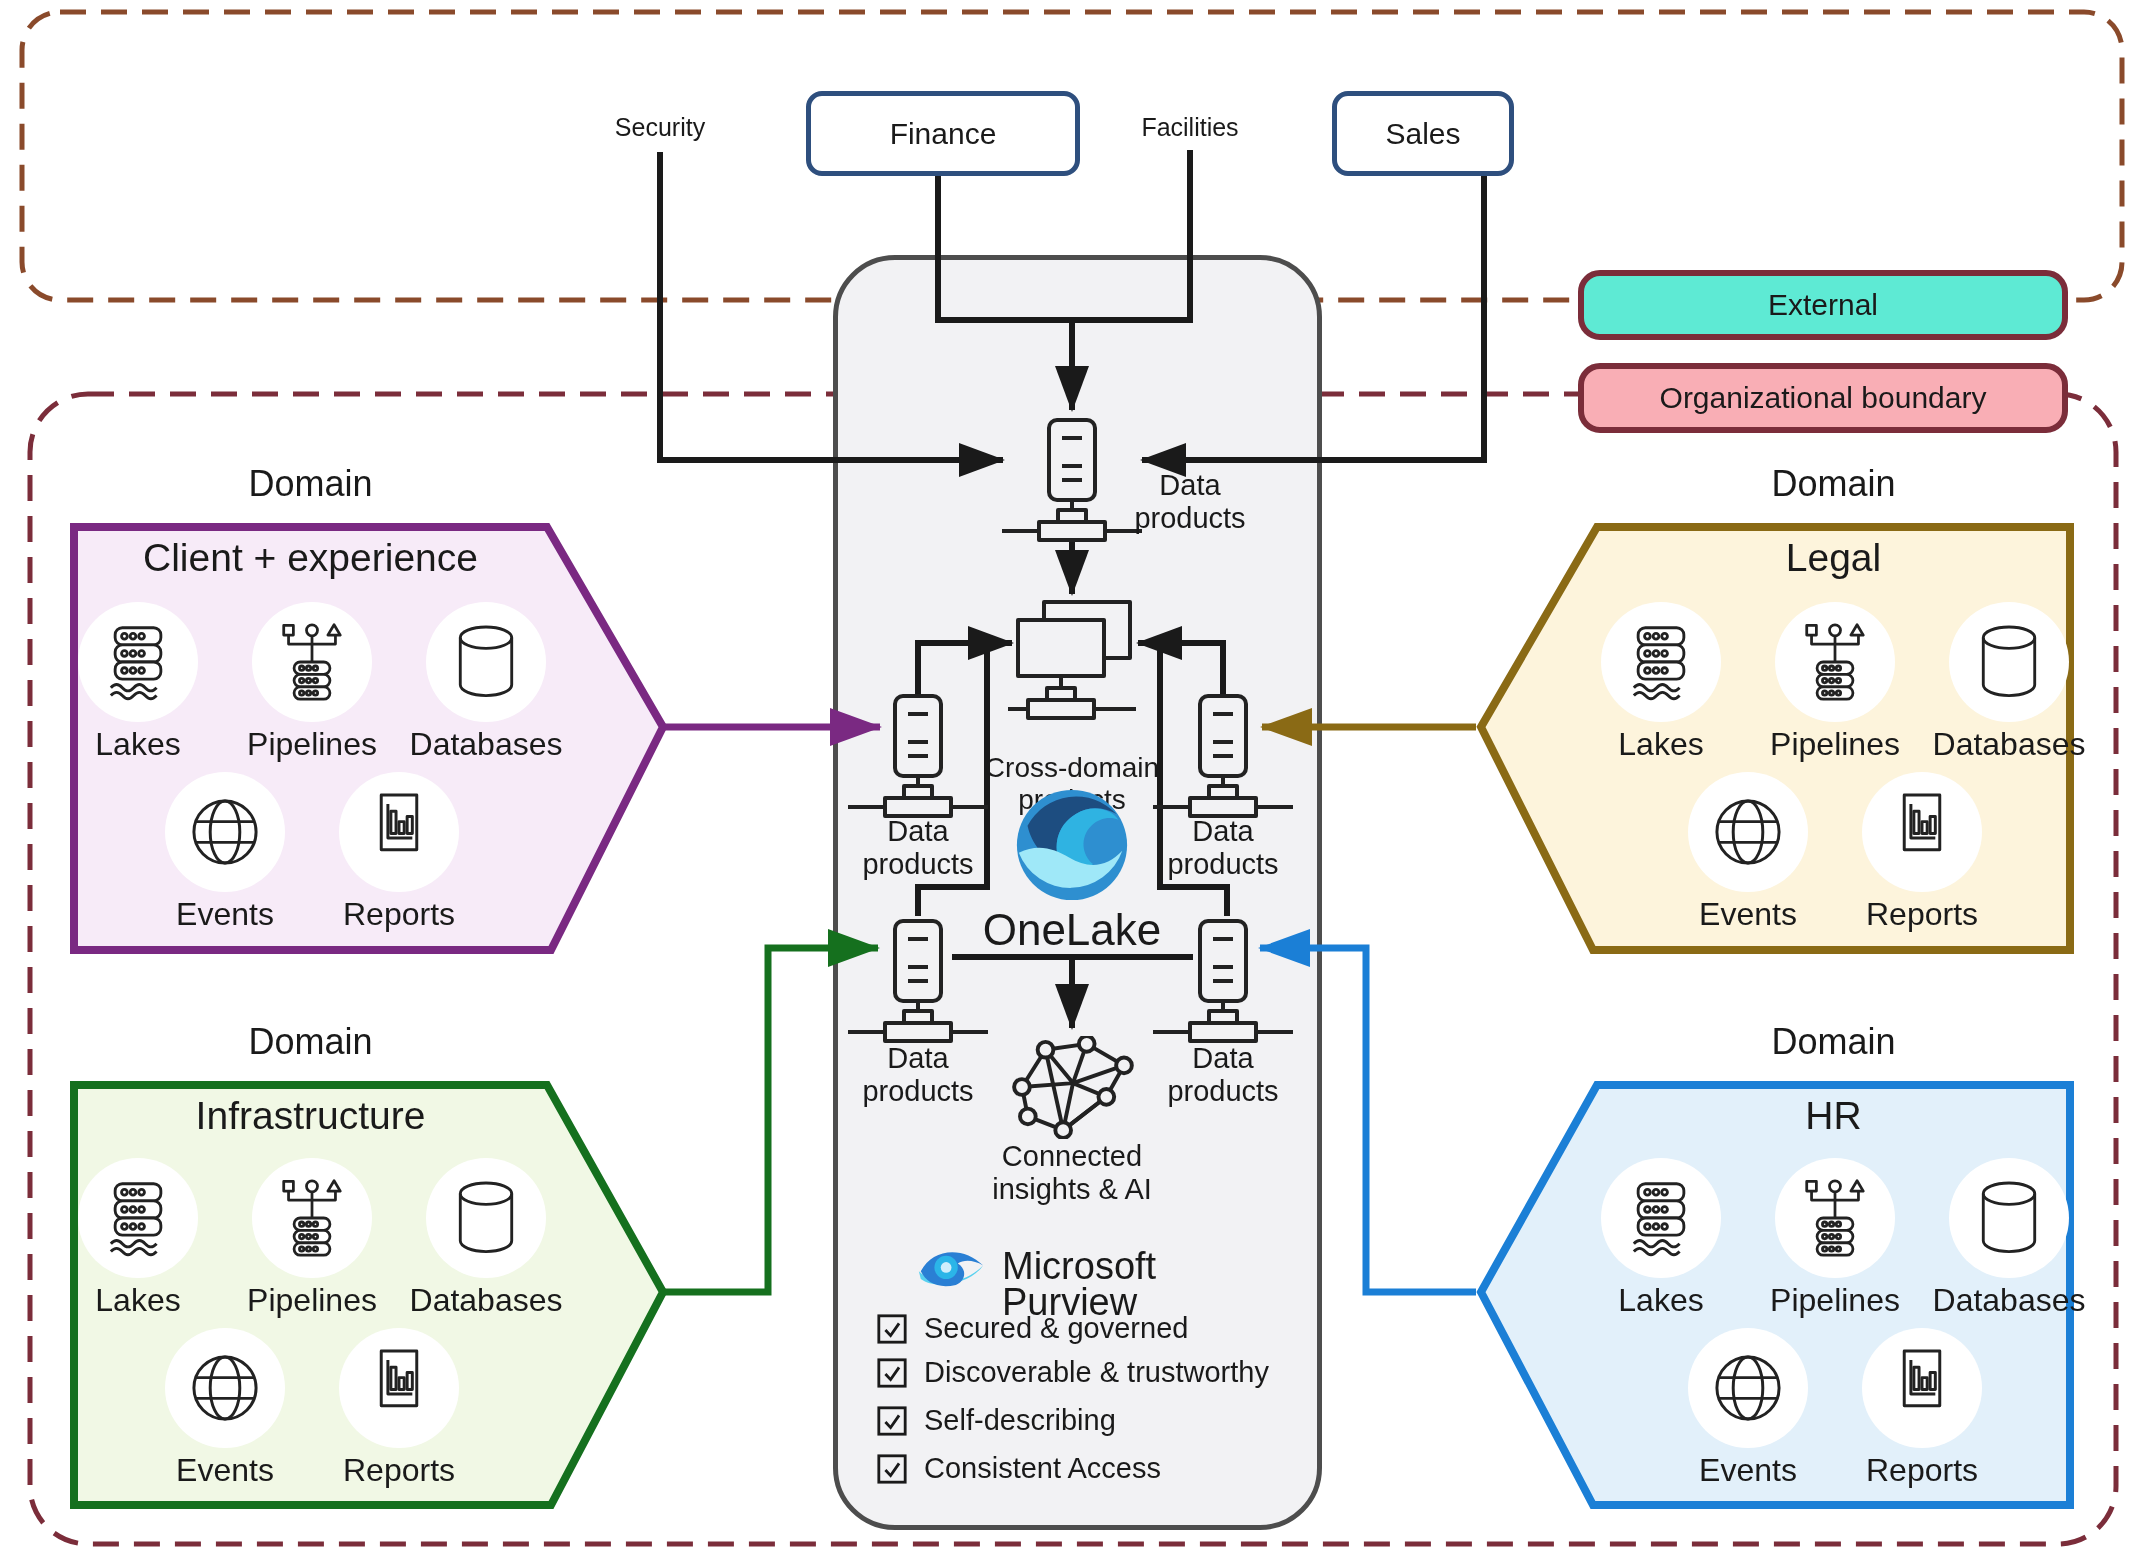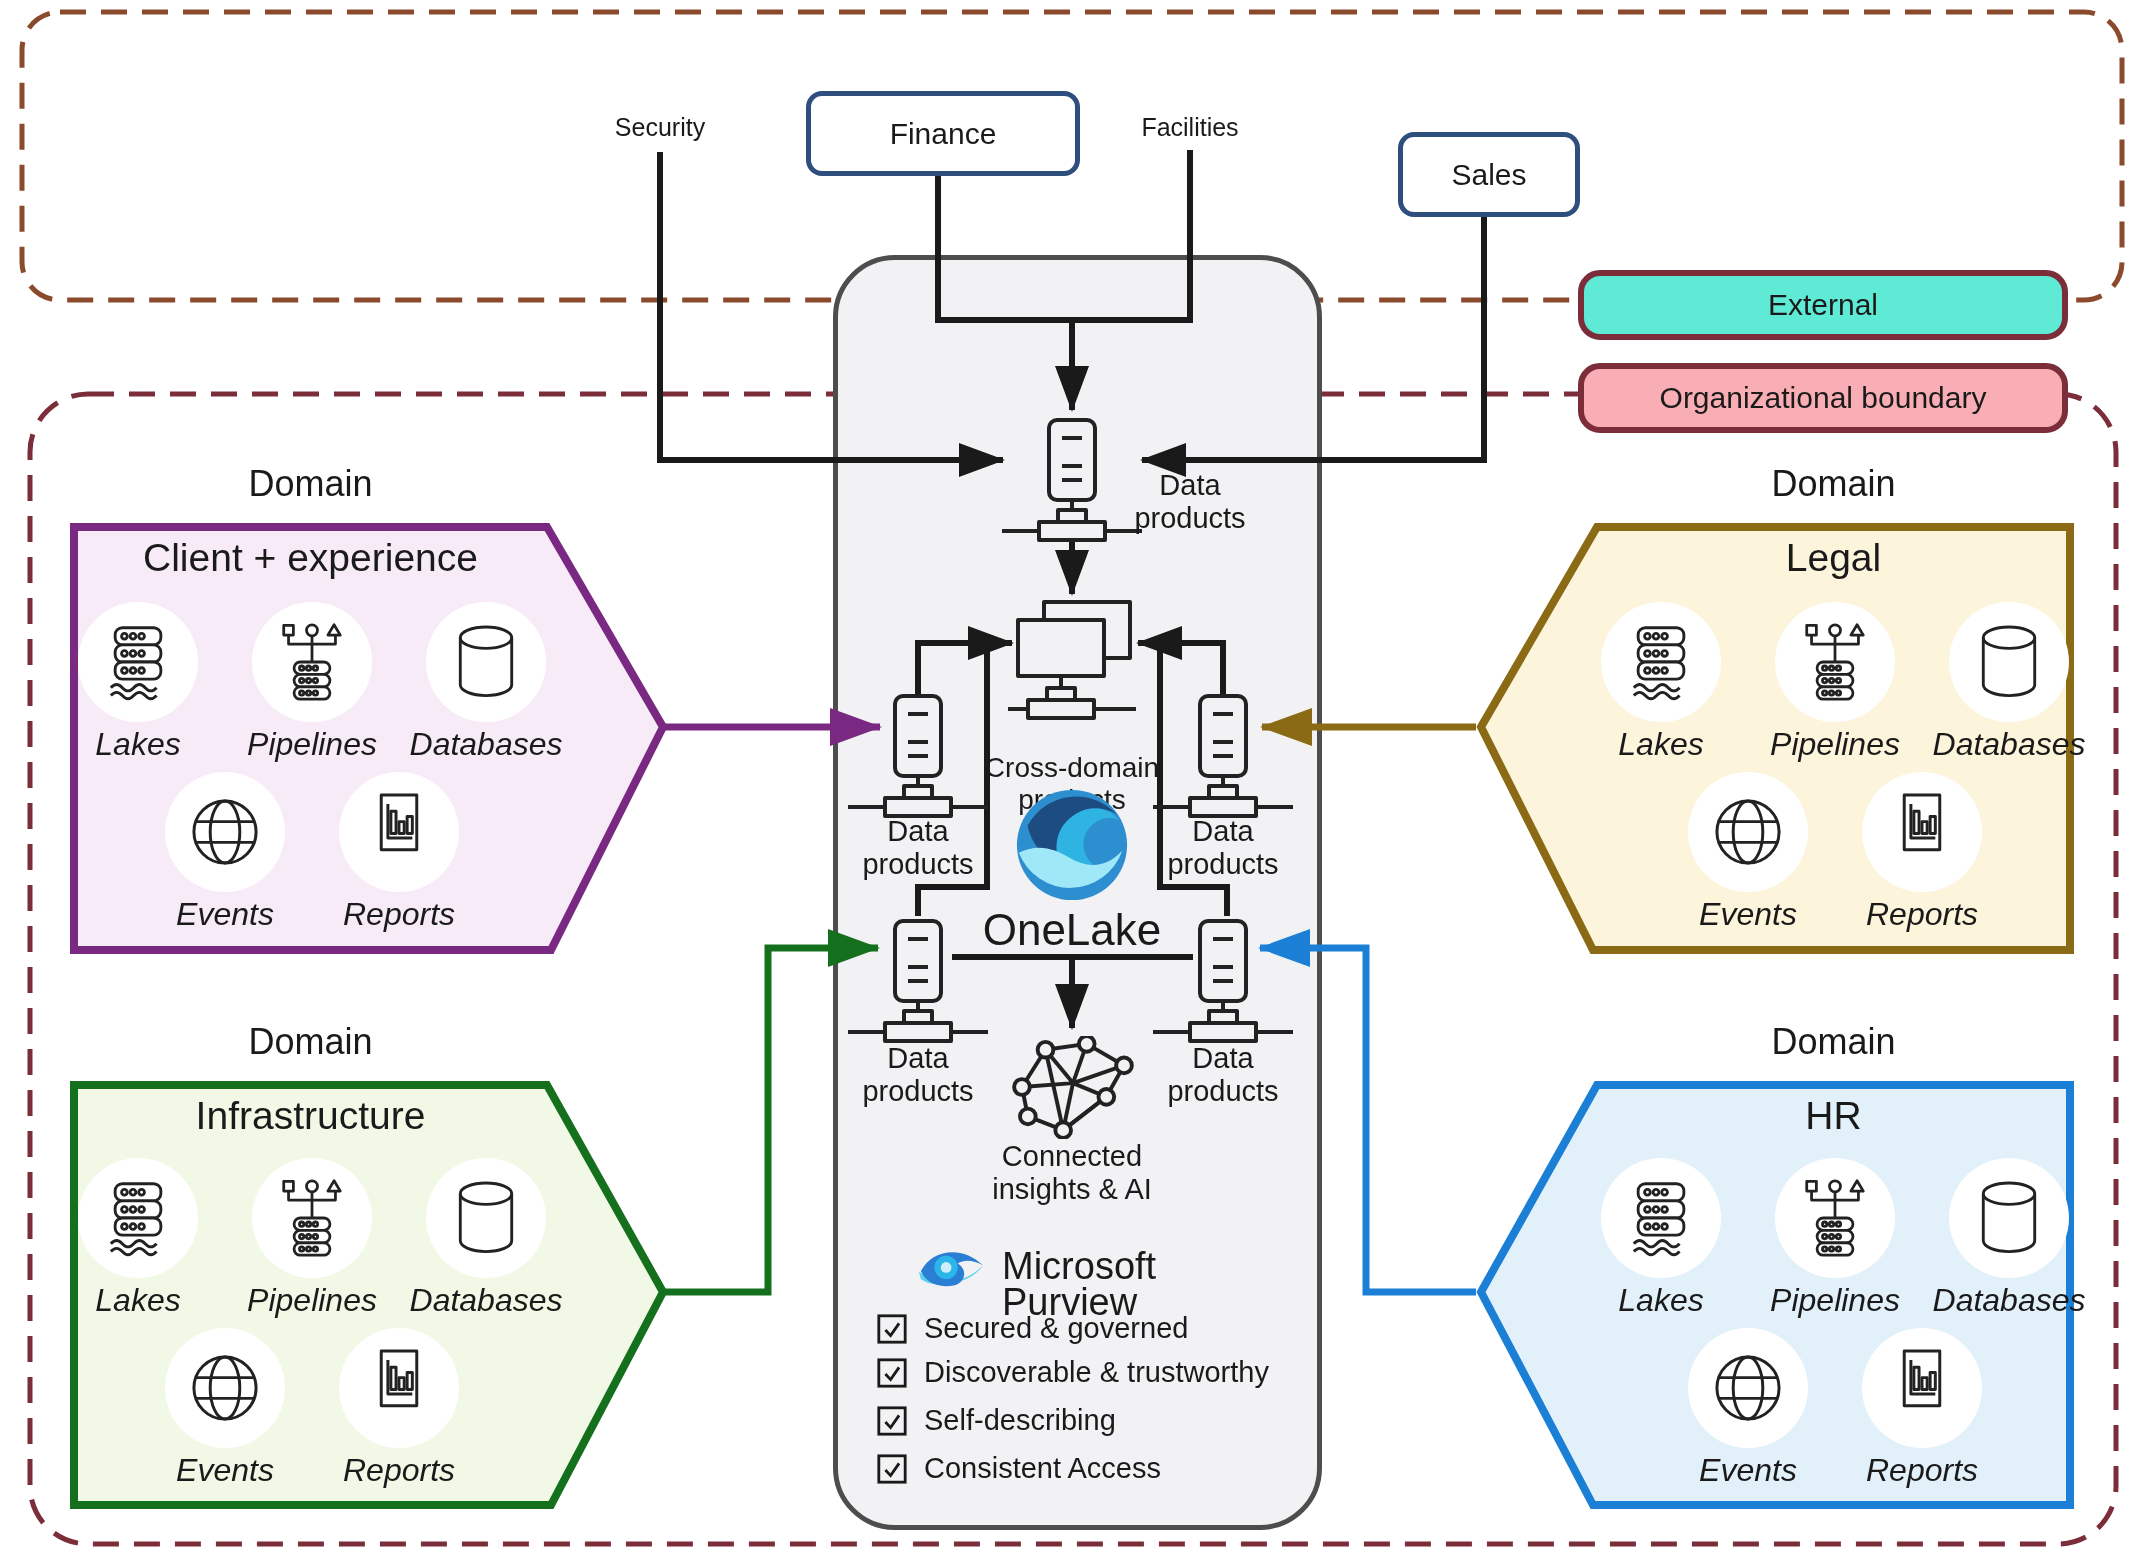--- a/index.html
+++ b/index.html
@@ -42,21 +42,21 @@
   .t28{font-size:28px;line-height:32px;}
   .t44{font-size:44px;line-height:48px;}
   .pillbox{position:absolute;display:flex;align-items:center;justify-content:center;
            background:#fff;border:5px solid var(--box_navy);border-radius:16px;font-size:30px;}
   .tagbox{position:absolute;display:flex;align-items:center;justify-content:center;
           border:6px solid var(--boundary_maroon);border-radius:22px;font-size:30px;background:#5eead4;}
   .tagbox.pink{background:var(--org_label_pink);}
 
   
   .assets-row{position:absolute;display:flex;gap:54px;}
-  .asset{width:120px;display:flex;flex-direction:column;align-items:center;font-style:italic;}
+  .asset{width:120px;display:flex;flex-direction:column;align-items:center;}
   .asset .disc{width:120px;height:120px;border-radius:50%;background:#fff;
                display:flex;align-items:center;justify-content:center;}
   .asset .lbl{margin-top:4px;font-size:32px;white-space:nowrap;}
   .asset-icon{width:74px;height:80px;}
 
   .ic{stroke:#222;stroke-width:4;fill:none;stroke-linejoin:round;}
   .icfill{fill:#fff;}
   .hubfill{fill:var(--container_fill);}
   .checkrow{position:absolute;display:flex;align-items:center;gap:16px;font-size:29px;}
   .checkrow svg{width:32px;height:32px;flex:0 0 auto;}
@@ -238,21 +238,21 @@
     <path class="ln7b" d="M1476 1292 H1366 V948 H1260" marker-end="url(#abl)"></path>
   </svg>
 
   <div class="layer content" style="position:absolute;left:0;top:0;width:2144px;height:1557px;">
 
     <div class="txt t30" style="left:560px;top:110px;width:200px;">Security</div>
     <div class="pillbox" style="left:806px;top:91px;width:264px;height:75px;">
       <span>Finance</span>
     </div>
     <div class="txt t30" style="left:1090px;top:110px;width:200px;">Facilities</div>
-    <div class="pillbox" style="left:1398px;top:91px;width:172px;height:75px;margin-top:41px;">
+    <div class="pillbox" style="left:1332px;top:91px;width:172px;height:75px;">
       <span>Sales</span>
     </div>
 
     <div class="tagbox" style="left:1578px;top:270px;width:478px;height:58px;">
       <span>External</span>
     </div>
     <div class="tagbox pink" style="left:1578px;top:363px;width:478px;height:58px;">
       <span>Organizational boundary</span>
     </div>
 

